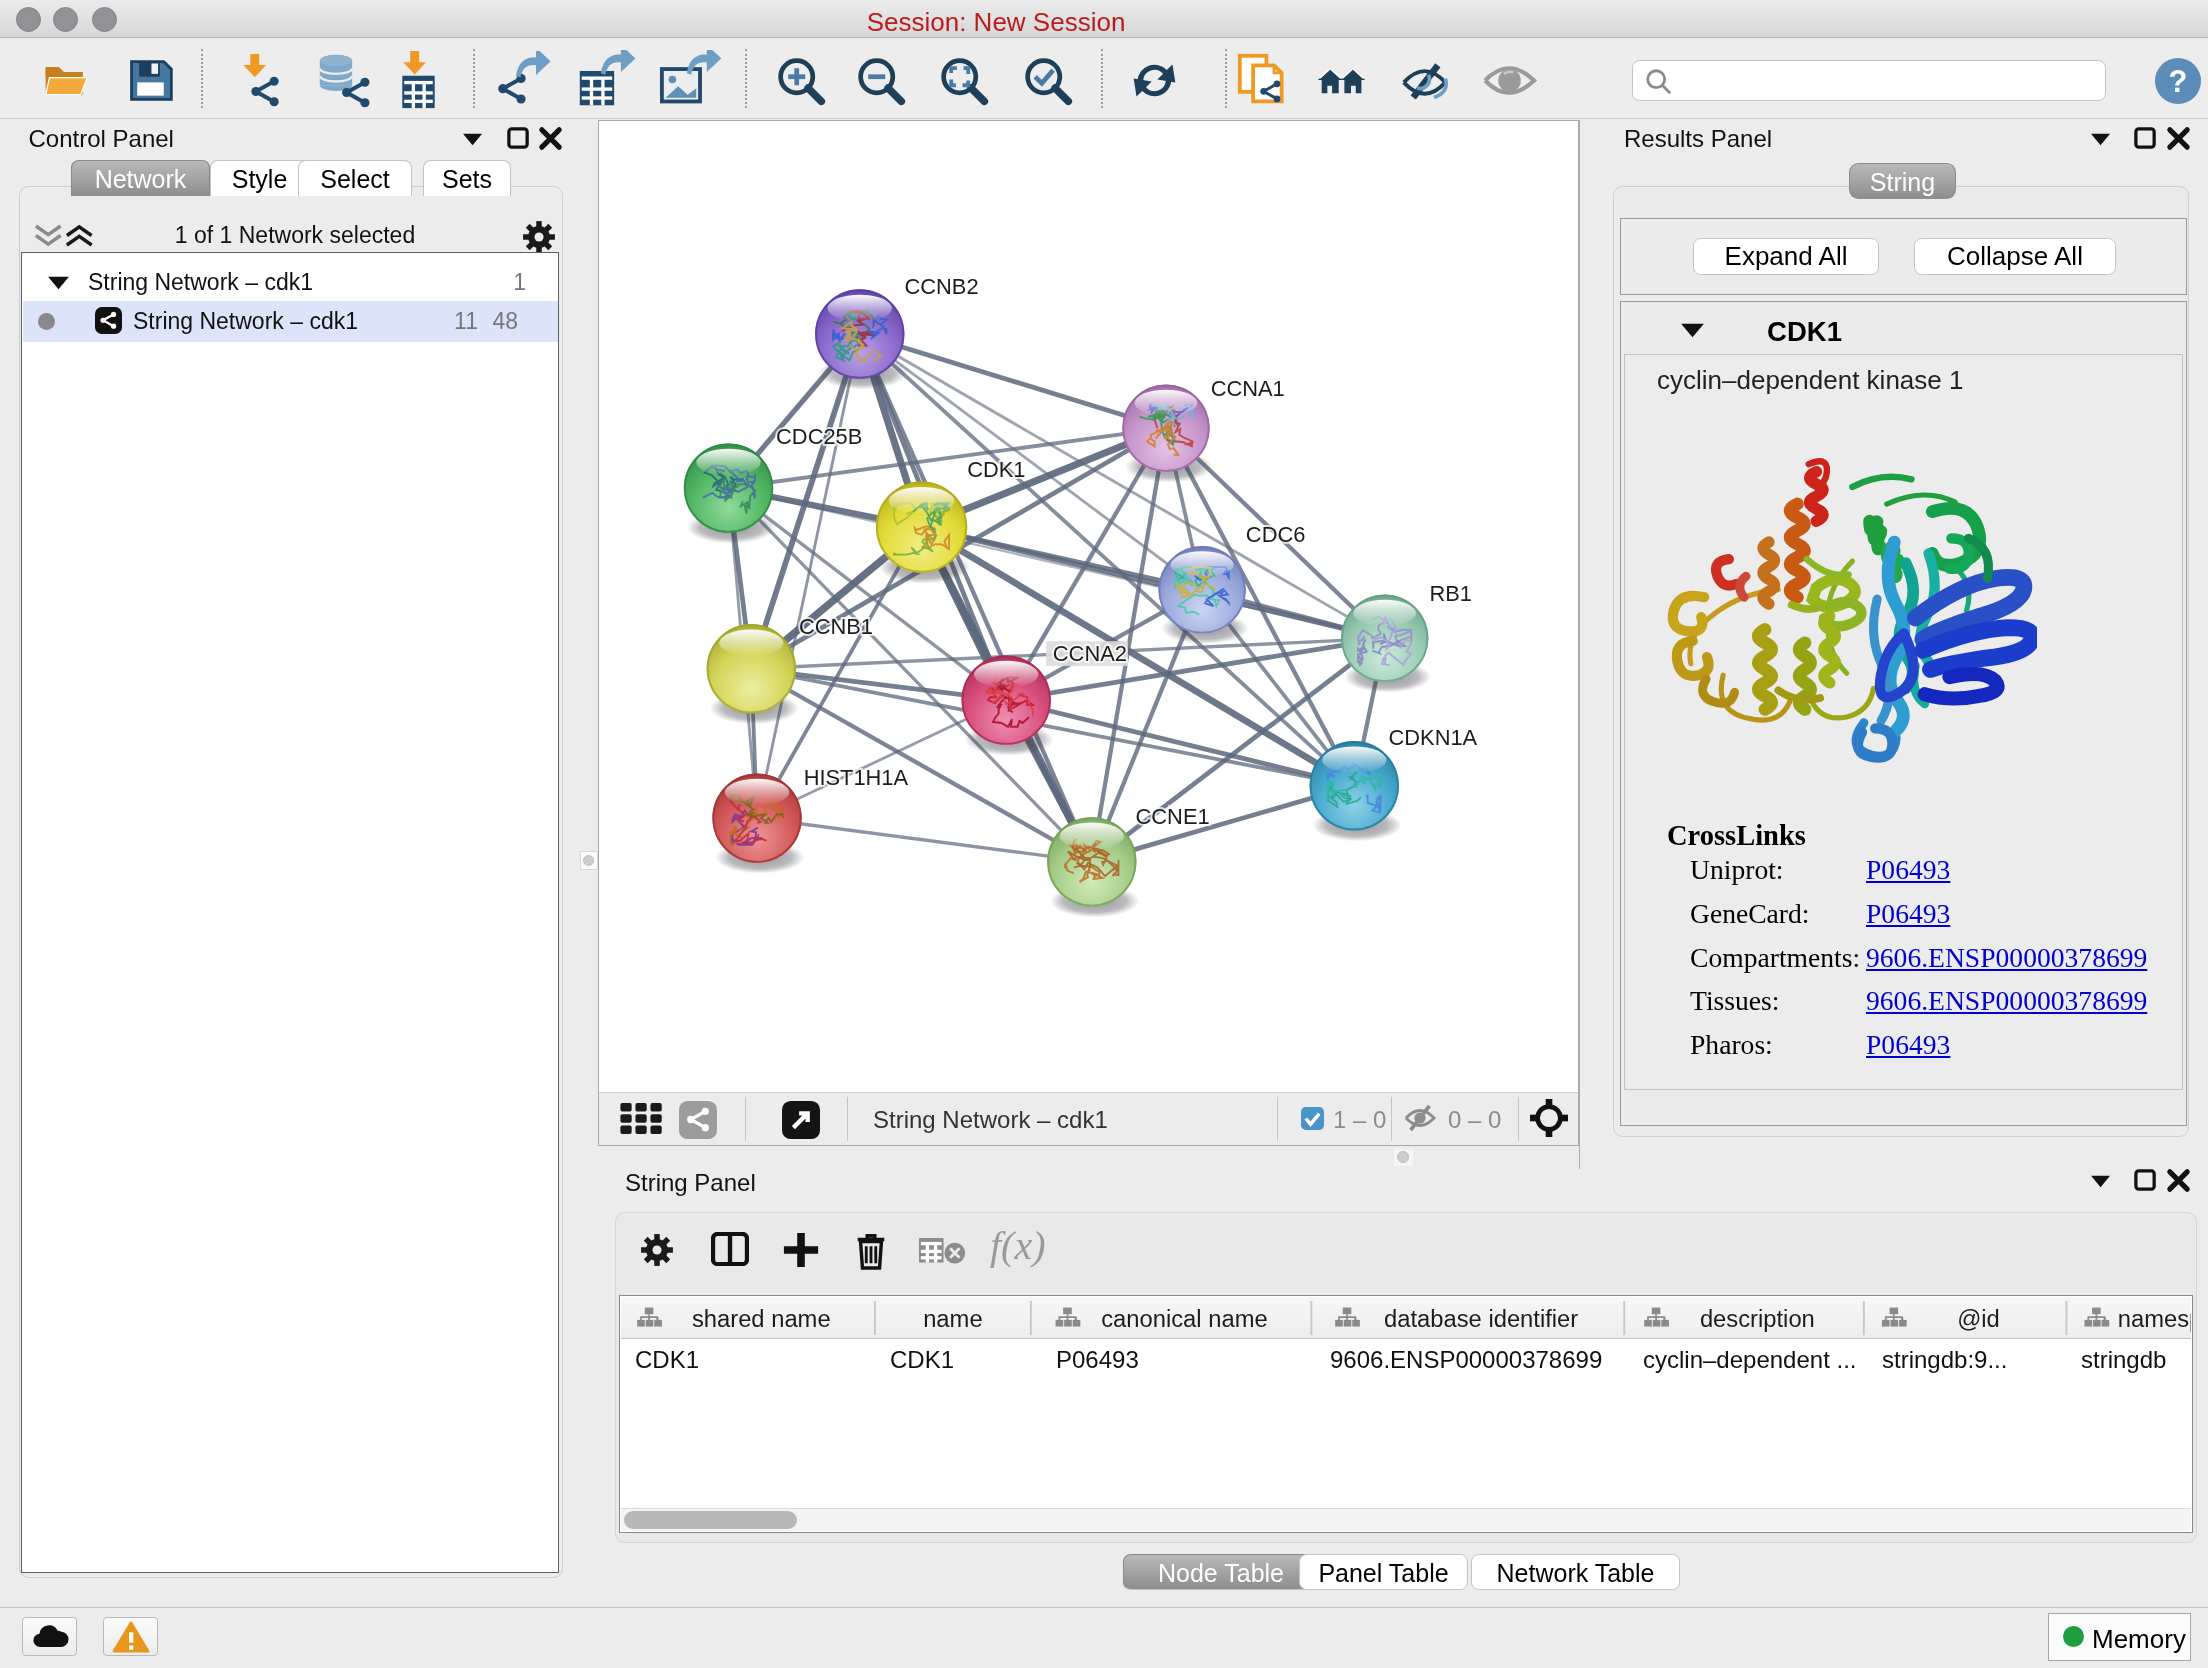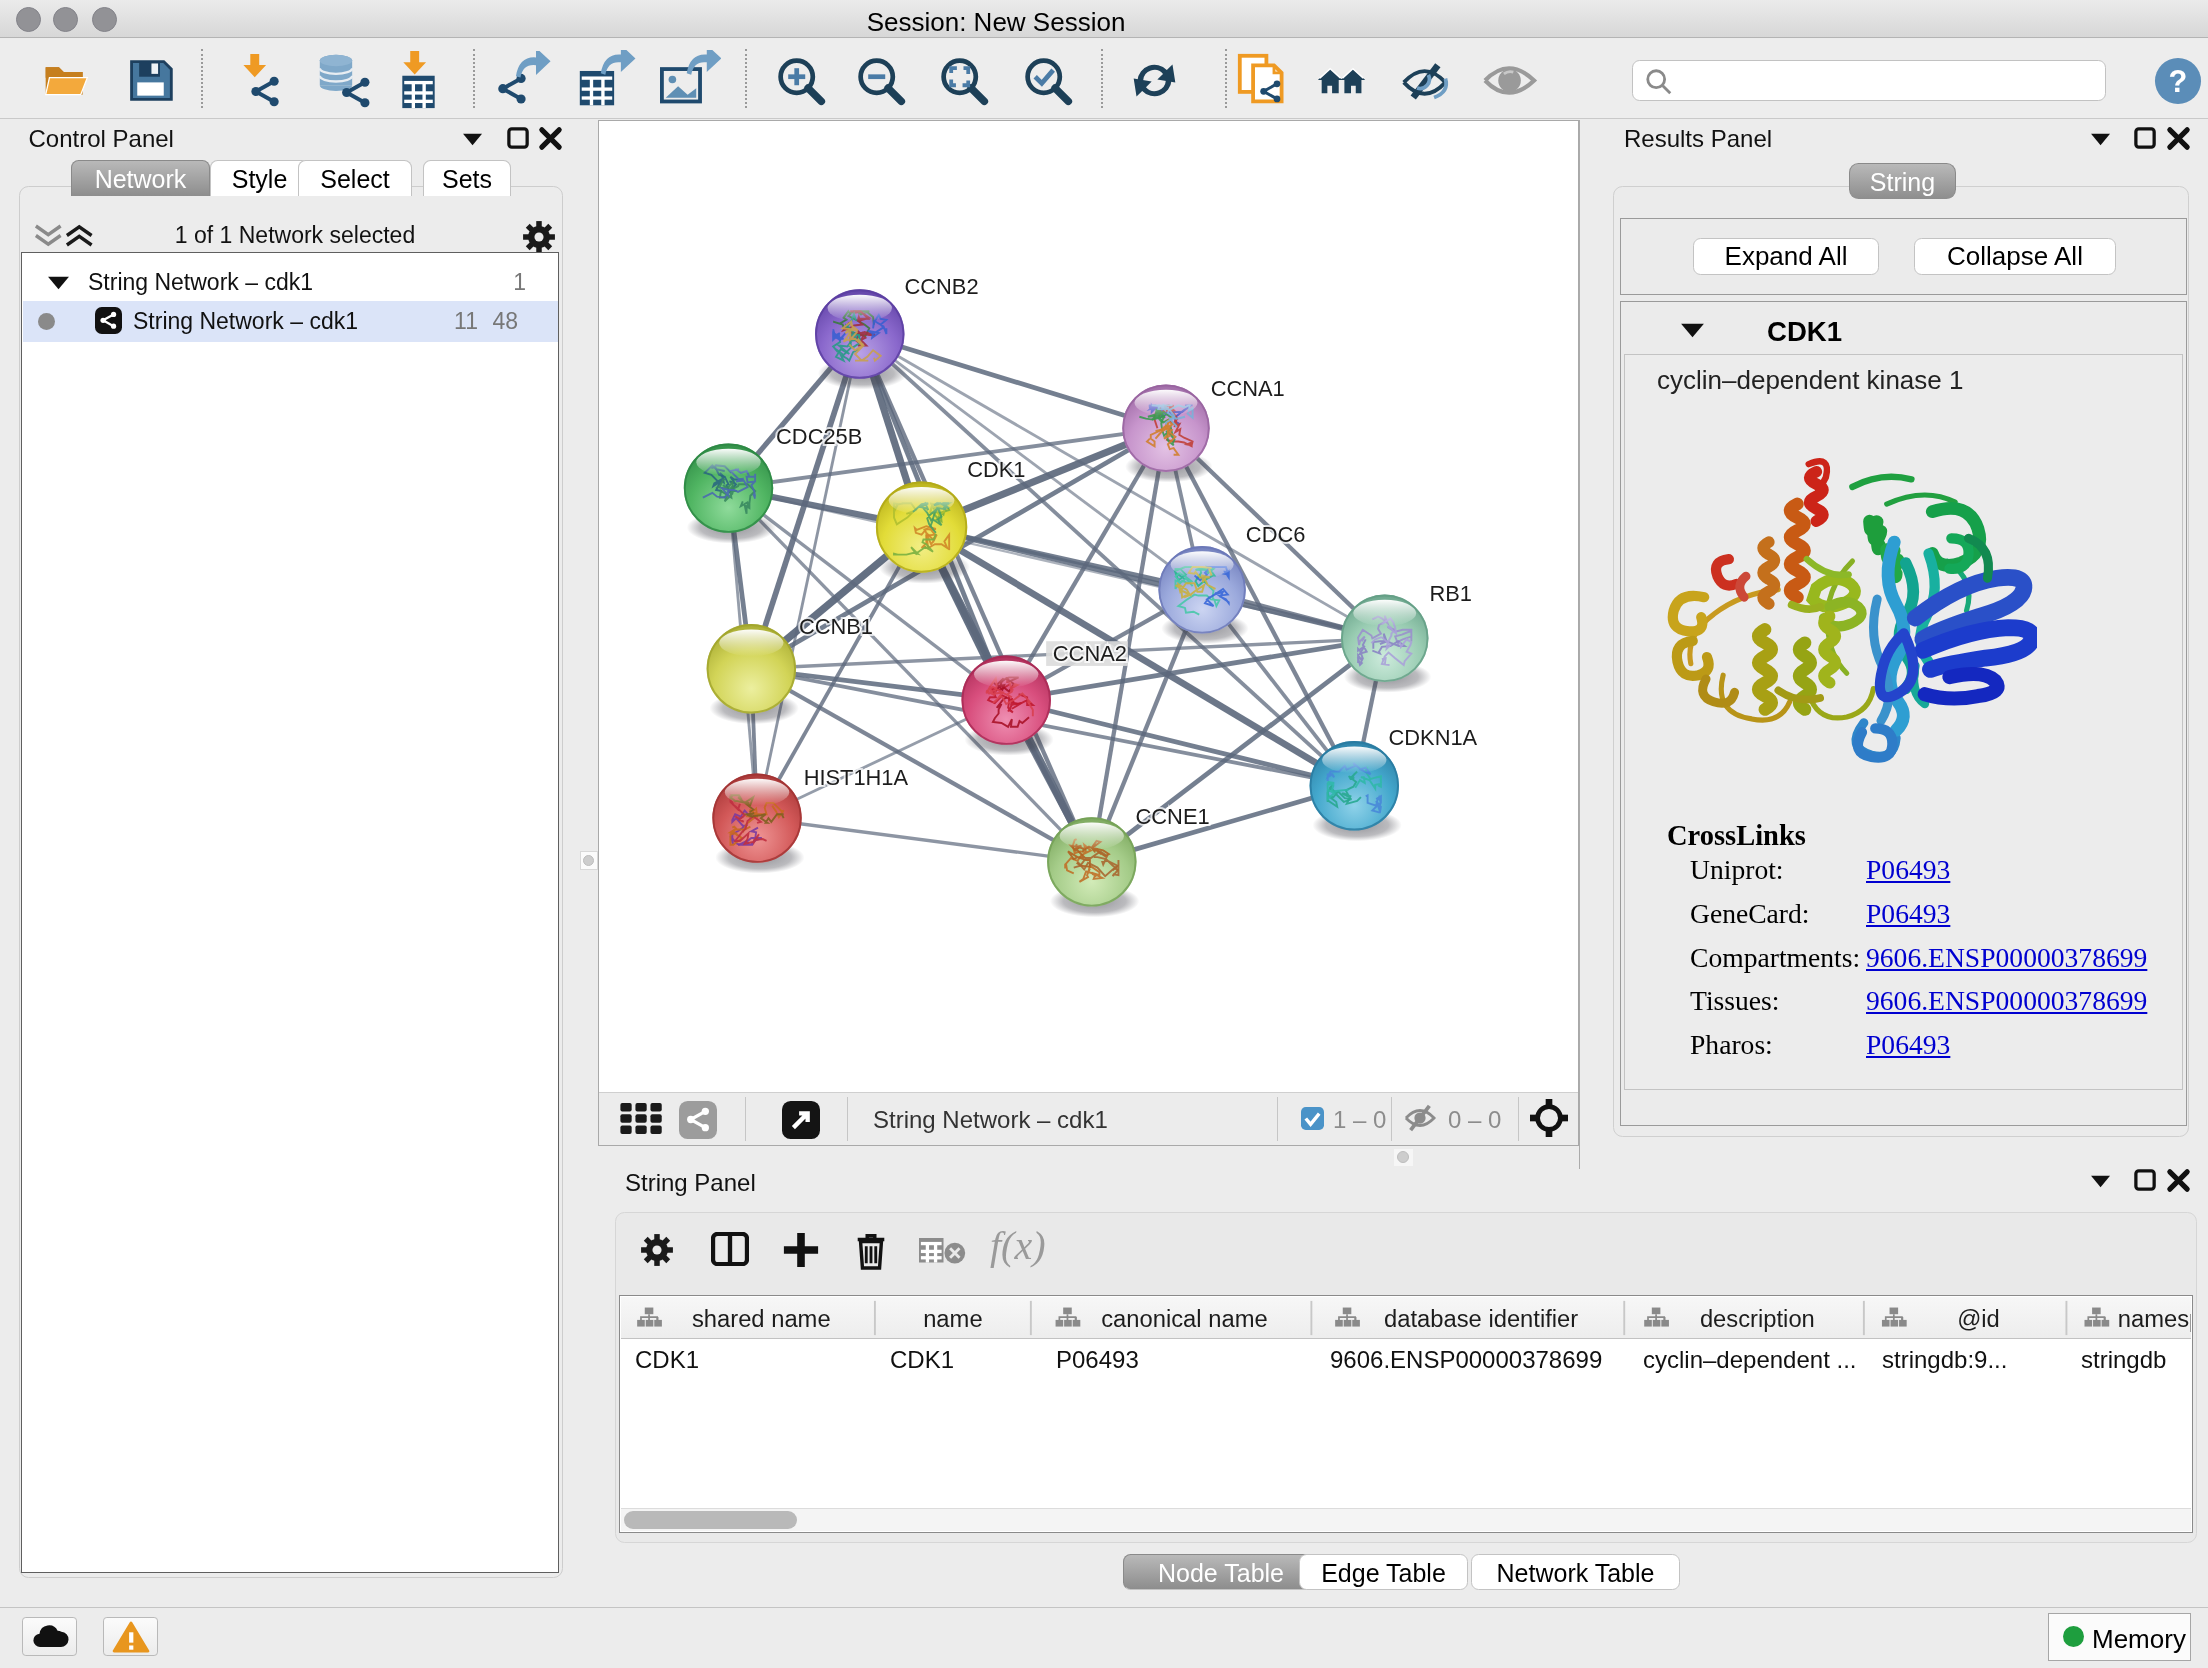--- a/index.html
+++ b/index.html
@@ -1,20 +1,20 @@
 <!DOCTYPE html>
 <html style="font-size:15px"><head><meta charset="utf-8"><style>
 * { margin:0; padding:0; box-sizing:border-box; }
 html,body { width:2208px; height:1668px; }
 body { font-family:"Liberation Sans", sans-serif; background:#ececec; position:relative; overflow:hidden; }
 .abs { position:absolute; }
 .titlebar { left:0; top:0; width:2208px; height:38px;
   background:linear-gradient(#ebebeb,#d7d7d7); border-bottom:1px solid #b4b4b4; }
 .tl { width:25px; height:25px; border-radius:50%; background:#929296; border:1px solid #83838a; top:6.7px; }
-.titletext { top:6.7px; width:1992px; text-align:center; font-size:26px; color:#000000; }
+.titletext { top:6.7px; width:1992px; text-align:center; font-size:26px; color:#b91c1c; }
 .vdots { top:49px; width:0; height:59px; border-left:2.9px dotted #9a9a9a; }
 .searchbox { left:1632px; top:60px; width:474px; height:41px; background:#fff; border:1px solid #c2c2c2; border-radius:7.6px; }
 .panel-title { font-size:24px; color:#111; }
 .tab { position:absolute; height:36px; border:1px solid #c3c3c3; border-bottom:none; border-radius:7.6px 7.6px 0 0;
   background:#fff; color:#000; font-size:25px; text-align:center; }
 .tab.sel { background:linear-gradient(#b9b9b9,#8d8d8d); color:#fff; border-color:#8a8a8a; }
 .btn { position:absolute; background:#fff; border:1px solid #c3c3c3; border-radius:7.6px; font-size:26px; text-align:center; color:#000; }
 a.lnk { color:#0000d0; }
 </style></head><body>
 <div class="abs titlebar"></div>
@@ -681,21 +681,21 @@
 <div class="abs" style="left:635px;top:1346px;font-size:24px;color:#111;">CDK1</div>
 <div class="abs" style="left:890px;top:1346px;font-size:24px;color:#111;">CDK1</div>
 <div class="abs" style="left:1056px;top:1346px;font-size:24px;color:#111;">P06493</div>
 <div class="abs" style="left:1330px;top:1346px;font-size:24px;color:#111;">9606.ENSP00000378699</div>
 <div class="abs" style="left:1643px;top:1346px;font-size:24px;color:#111;">cyclin–dependent ...</div>
 <div class="abs" style="left:1882px;top:1346px;font-size:24px;color:#111;">stringdb:9...</div>
 <div class="abs" style="left:2081px;top:1346px;font-size:24px;color:#111;">stringdb</div>
 <div class="abs" style="left:621px;top:1508px;width:1570px;height:23px;background:#f4f4f4;border-top:1px solid #dcdcdc;"></div>
 <div class="abs" style="left:624px;top:1511px;width:173px;height:18px;background:#b9b9b9;border-radius:9.5px;"></div>
 <div class="tab sel" style="left:1123px;top:1554px;width:196px;line-height:36px;border-radius:7.6px;border-bottom:1px solid #c3c3c3;">Node Table</div>
-<div class="tab" style="left:1299px;top:1554px;width:169px;line-height:36px;border-radius:7.6px;border-bottom:1px solid #c3c3c3;">Edge Table</div>
+<div class="tab" style="left:1299px;top:1554px;width:169px;line-height:36px;border-radius:7.6px;border-bottom:1px solid #c3c3c3;">Panel Table</div>
 <div class="tab" style="left:1471px;top:1554px;width:209px;line-height:36px;border-radius:7.6px;border-bottom:1px solid #c3c3c3;">Network Table</div>
 <div class="abs" style="left:0px;top:1607px;width:2208px;height:61px;background:#ececec;border-top:1.9px solid #c4c4c4;"></div>
 <div class="abs" style="left:22px;top:1617px;width:55px;height:39px;background:linear-gradient(#fbfbfb,#ececec);border:1.9px solid #b9b9b9;border-radius:3.8px;"></div>
 <svg style="position:absolute;left:31px;top:1624px" width="38" height="25" viewBox="0 0 40 26">
     <path d="M10 24 a7 7 0 0 1 -1 -14 a10 10 0 0 1 19 -3 a8 8 0 0 1 4 1 a6.5 6.5 0 0 1 -1 16 z" fill="#111"></path>
   </svg>
 <div class="abs" style="left:103px;top:1617px;width:55px;height:39px;background:linear-gradient(#fbfbfb,#ececec);border:1.9px solid #b9b9b9;border-radius:3.8px;"></div>
 <svg style="position:absolute;left:112px;top:1621px" width="38" height="32" viewBox="0 0 40 34">
     <path d="M20 2 L38 32 H2 Z" fill="#e8961e" stroke="#e8961e" stroke-width="3" stroke-linejoin="round"></path>
     <rect x="18" y="12" width="4.5" height="11" fill="#fff"></rect>

